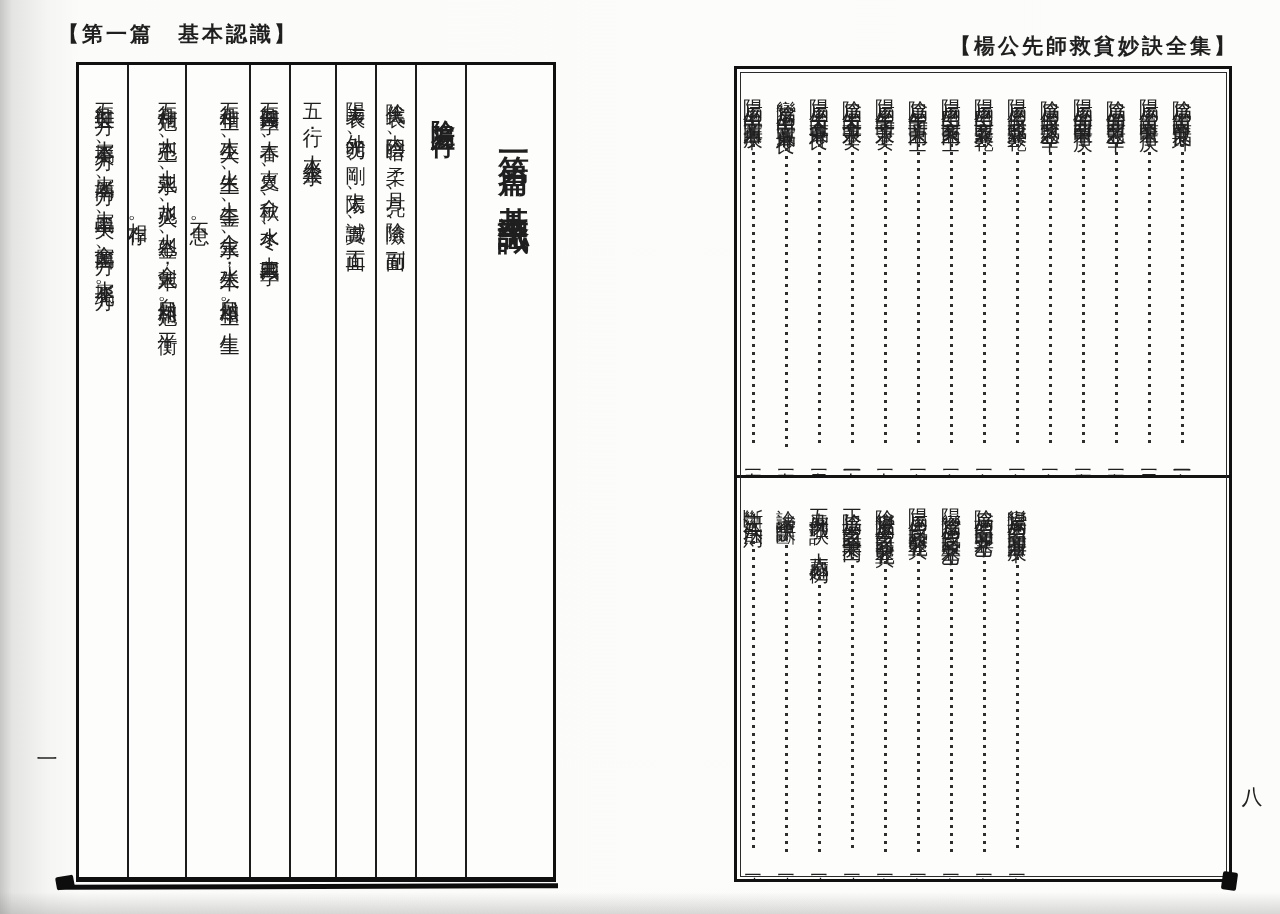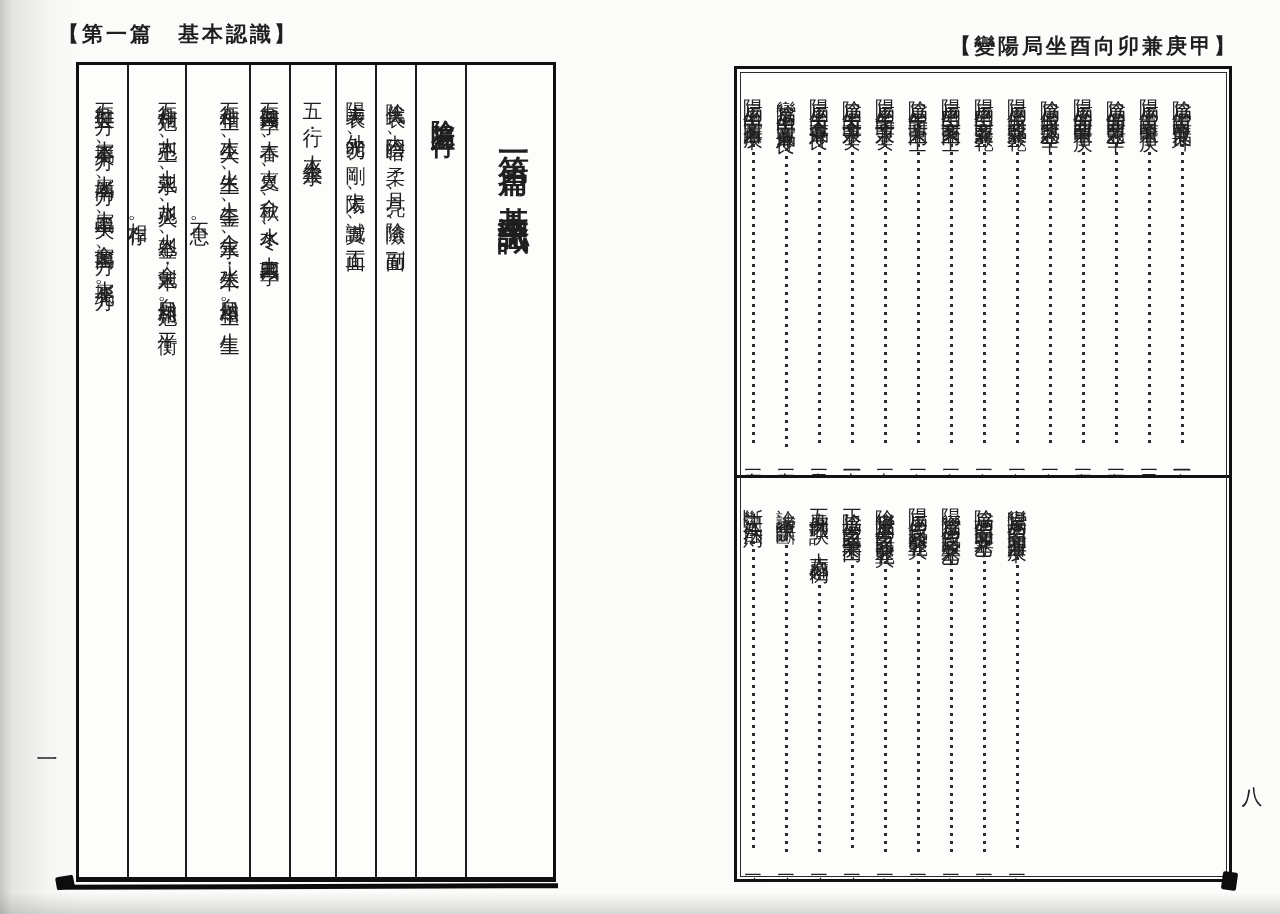--- a/index.html
+++ b/index.html
@@ -90,21 +90,21 @@
   .art-underline { left:58px; top:884px; width:500px; height:5px; transform:rotate(-0.2deg); }
   .art-blob-l   { left:56px;  top:876px; width:18px; height:13px; transform:rotate(-10deg); border-radius:2px; }
   .art-blob-r   { left:1222px; top:872px; width:15px; height:18px; transform:rotate(8deg); border-radius:2px; }
 </style>
 </head>
 <body>
 
 <div class="canvas">
 
   <div class="run-head left">【第一篇　基本認識】</div>
-  <div class="run-head right">【變陽局坐酉向卯兼庚甲】</div>
+  <div class="run-head right">【楊公先師救貧妙訣全集】</div>
 
   <div class="folio left">一</div>
   <div class="folio right">八</div>
 
   <div class="left-page">
     <div class="cell cell-title">
       <div class="line">第一篇　基本認識</div>
     </div>
     <div class="cell cell-heading">
       <div class="line">陰陽五行</div>

